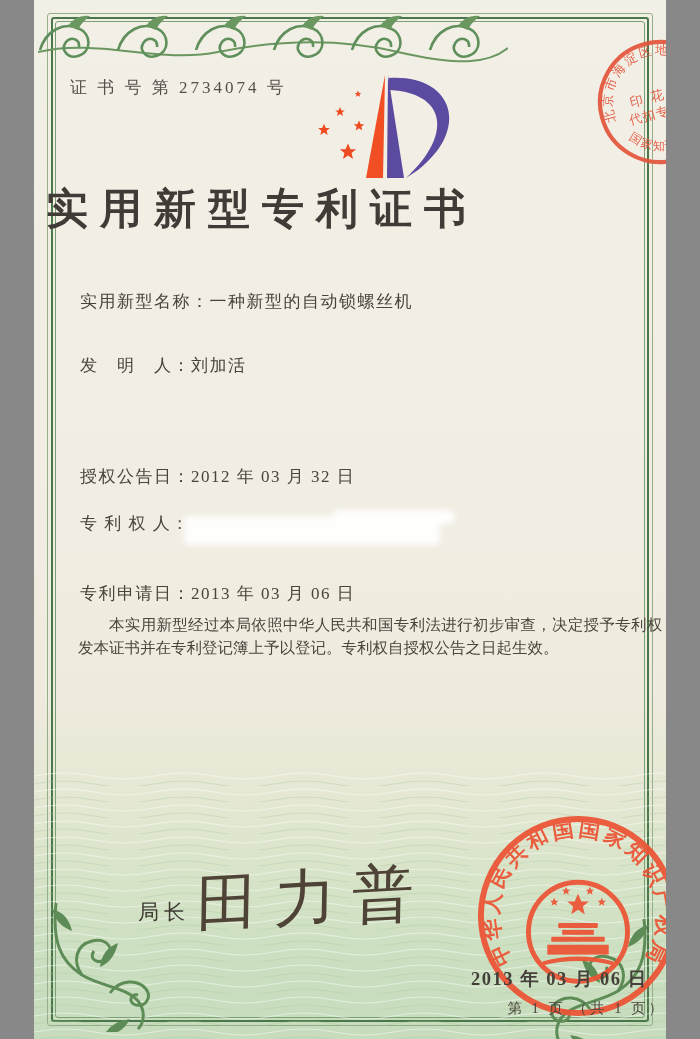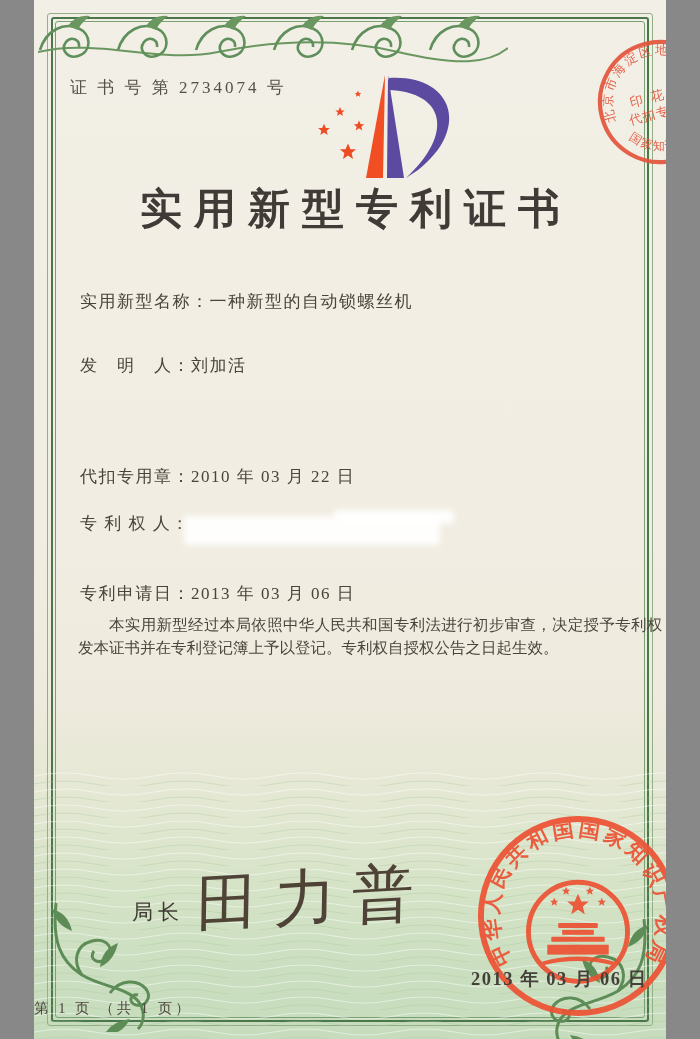--- a/index.html
+++ b/index.html
@@ -12,37 +12,37 @@
   .f1{inset:13px;border:1px solid #93ae88;}
   .f2{inset:17px;border:2px solid #4a784a;}
   .f3{inset:21px;border:1px solid #79a073;}
   .waves{position:absolute;left:0;top:770px;width:700px;height:269px;opacity:.85;}
   .ornament-top{position:absolute;left:4px;top:12px;width:470px;height:55px;}
   .orn-bl{position:absolute;left:8px;top:900px;width:130px;height:132px;}
   .orn-br{position:absolute;right:8px;top:916px;width:130px;height:132px;}
   .cert-no{position:absolute;left:36px;top:76px;font-size:17px;letter-spacing:3px;color:#56504a;}
   .sipo-logo{position:absolute;left:268px;top:72px;width:172px;height:112px;}
   .tax-stamp{position:absolute;left:560px;top:36px;width:132px;height:132px;transform:rotate(-15deg);opacity:.92;}
-  .title{position:absolute;left:0;top:181px;width:100%;margin:0;text-align:center;
+  .title{position:absolute;left:0;top:181px;width:100%;margin:0;text-align:left;
     font-size:42px;font-weight:700;letter-spacing:12px;text-indent:12px;color:#403b36;}
   .field{position:absolute;left:46px;font-size:17px;letter-spacing:1.5px;white-space:nowrap;}
   .fy0{top:290px}.fy1{top:354px}.fy2{top:410px}.fy3{top:465px}.fy4{top:512px}.fy5{top:582px}
   .redaction{position:absolute;background:rgba(255,255,255,.92);filter:blur(3px);border-radius:3px;z-index:2;}
   .r1{left:150px;top:516px;width:256px;height:29px;}
   .r2{left:300px;top:510px;width:120px;height:14px;}
   .paras{position:absolute;left:44px;top:614px;width:616px;font-size:15.5px;line-height:22.5px;
     text-align:justify;color:#4b453d;}
   .paras p{margin:0 0 8px 0;text-indent:2em;}
-  .sig-title{position:absolute;left:98px;top:898px;font-size:21px;letter-spacing:5px;color:#3f3a33;z-index:3;}
+  .sig-title{position:absolute;left:104px;top:898px;font-size:21px;letter-spacing:5px;color:#3f3a33;z-index:3;}
   .sig-name{position:absolute;left:162px;top:856px;font-size:62px;letter-spacing:16px;color:#4e4336;
     transform:rotate(-3deg) skewX(-4deg);z-index:3;font-weight:400;}
   .big-seal{position:absolute;left:440px;top:812px;width:208px;height:208px;z-index:2;opacity:.93;}
   .seal-date{position:absolute;left:437px;top:966px;font-size:18.5px;letter-spacing:1.5px;color:#44403a;
     font-weight:600;z-index:4;white-space:nowrap;}
-  .footer{position:absolute;left:0;top:999px;width:100%;text-align:left;font-size:14.5px;
+  .footer{position:absolute;left:0;top:999px;width:100%;text-align:right;font-size:14.5px;
     letter-spacing:3px;color:#4b463e;z-index:3;}
   svg text{font-family:"Liberation Serif","DejaVu Serif",serif;}
 </style>
 </head>
 <body>
 
 <div class="page">
 
   <div class="frame f1"></div>
   <div class="frame f2"></div>
@@ -125,21 +125,21 @@
 
   <h1 class="title">实用新型专利证书</h1>
 
   <div class="field fy0">
     <span>实用新型名称：</span><span>一种新型的自动锁螺丝机</span>
   </div>
   <div class="field fy1">
     <span>发　明　人：</span><span>刘加活</span>
   </div>
   <div class="field fy3">
-    <span>代扣专用章：</span><span>2010 年 03 月 22 日</span>
+    <span>授权公告日：</span><span>2012 年 03 月 32 日</span>
   </div>
   <div class="field fy4">
     <span>专 利 权 人：</span><span></span>
   </div>
   <div class="field fy5">
     <span>专利申请日：</span><span>2013 年 03 月 06 日</span>
   </div>
 
   <div class="redaction r1"></div>
   <div class="redaction r2"></div>

